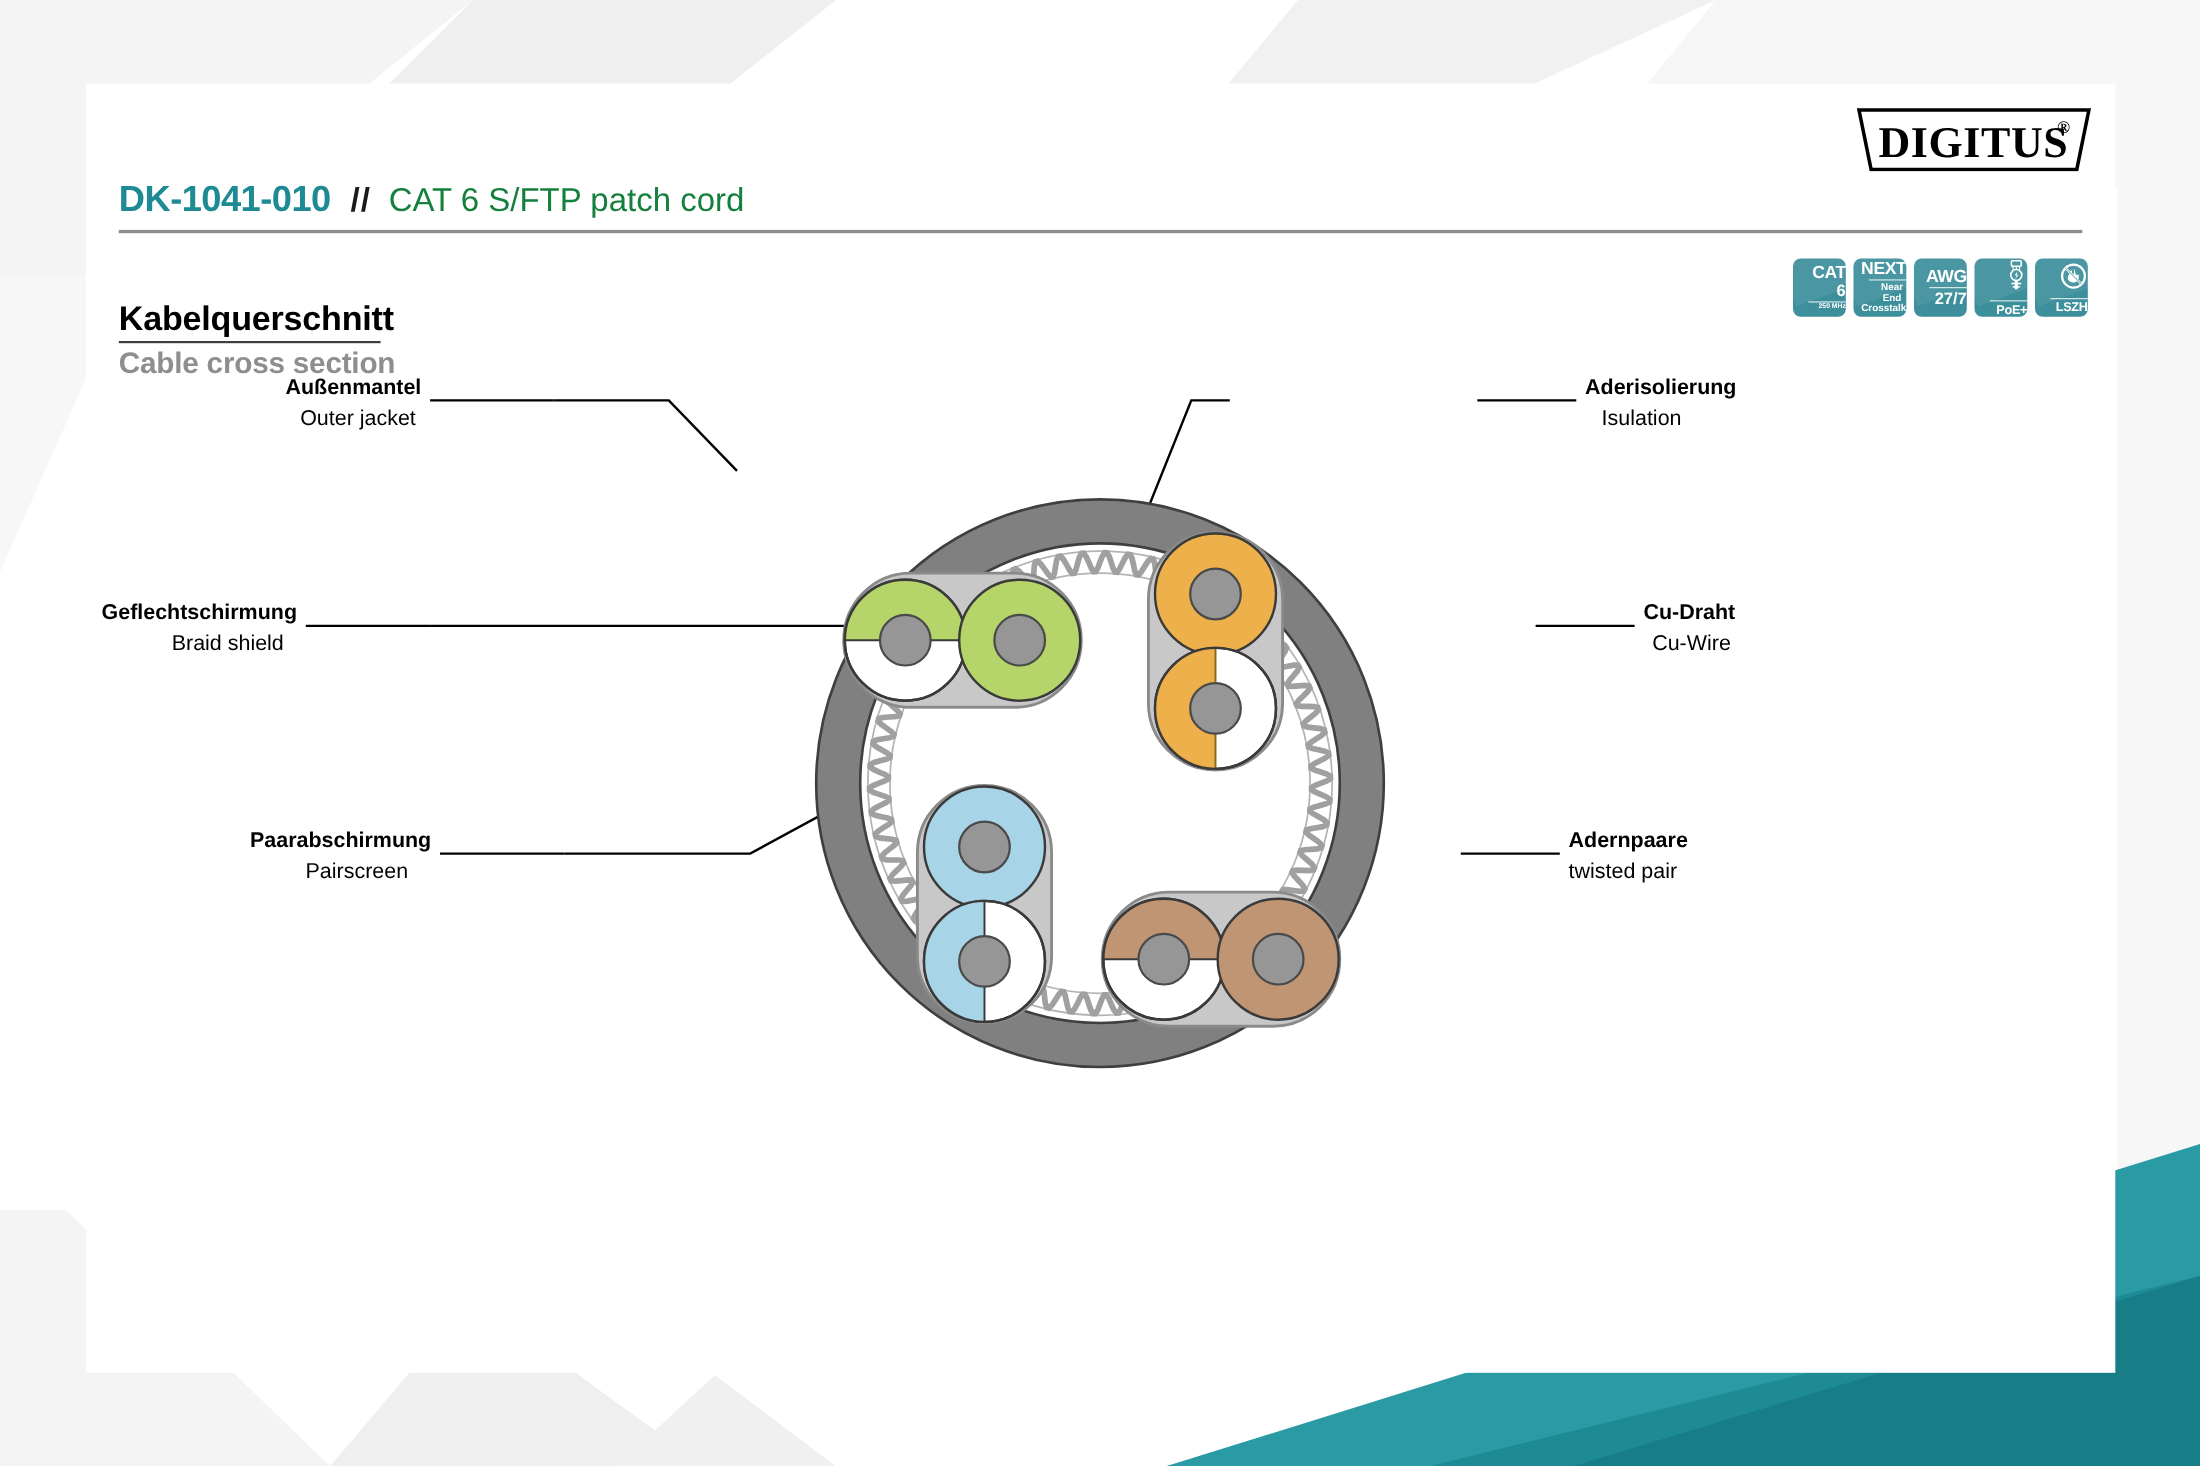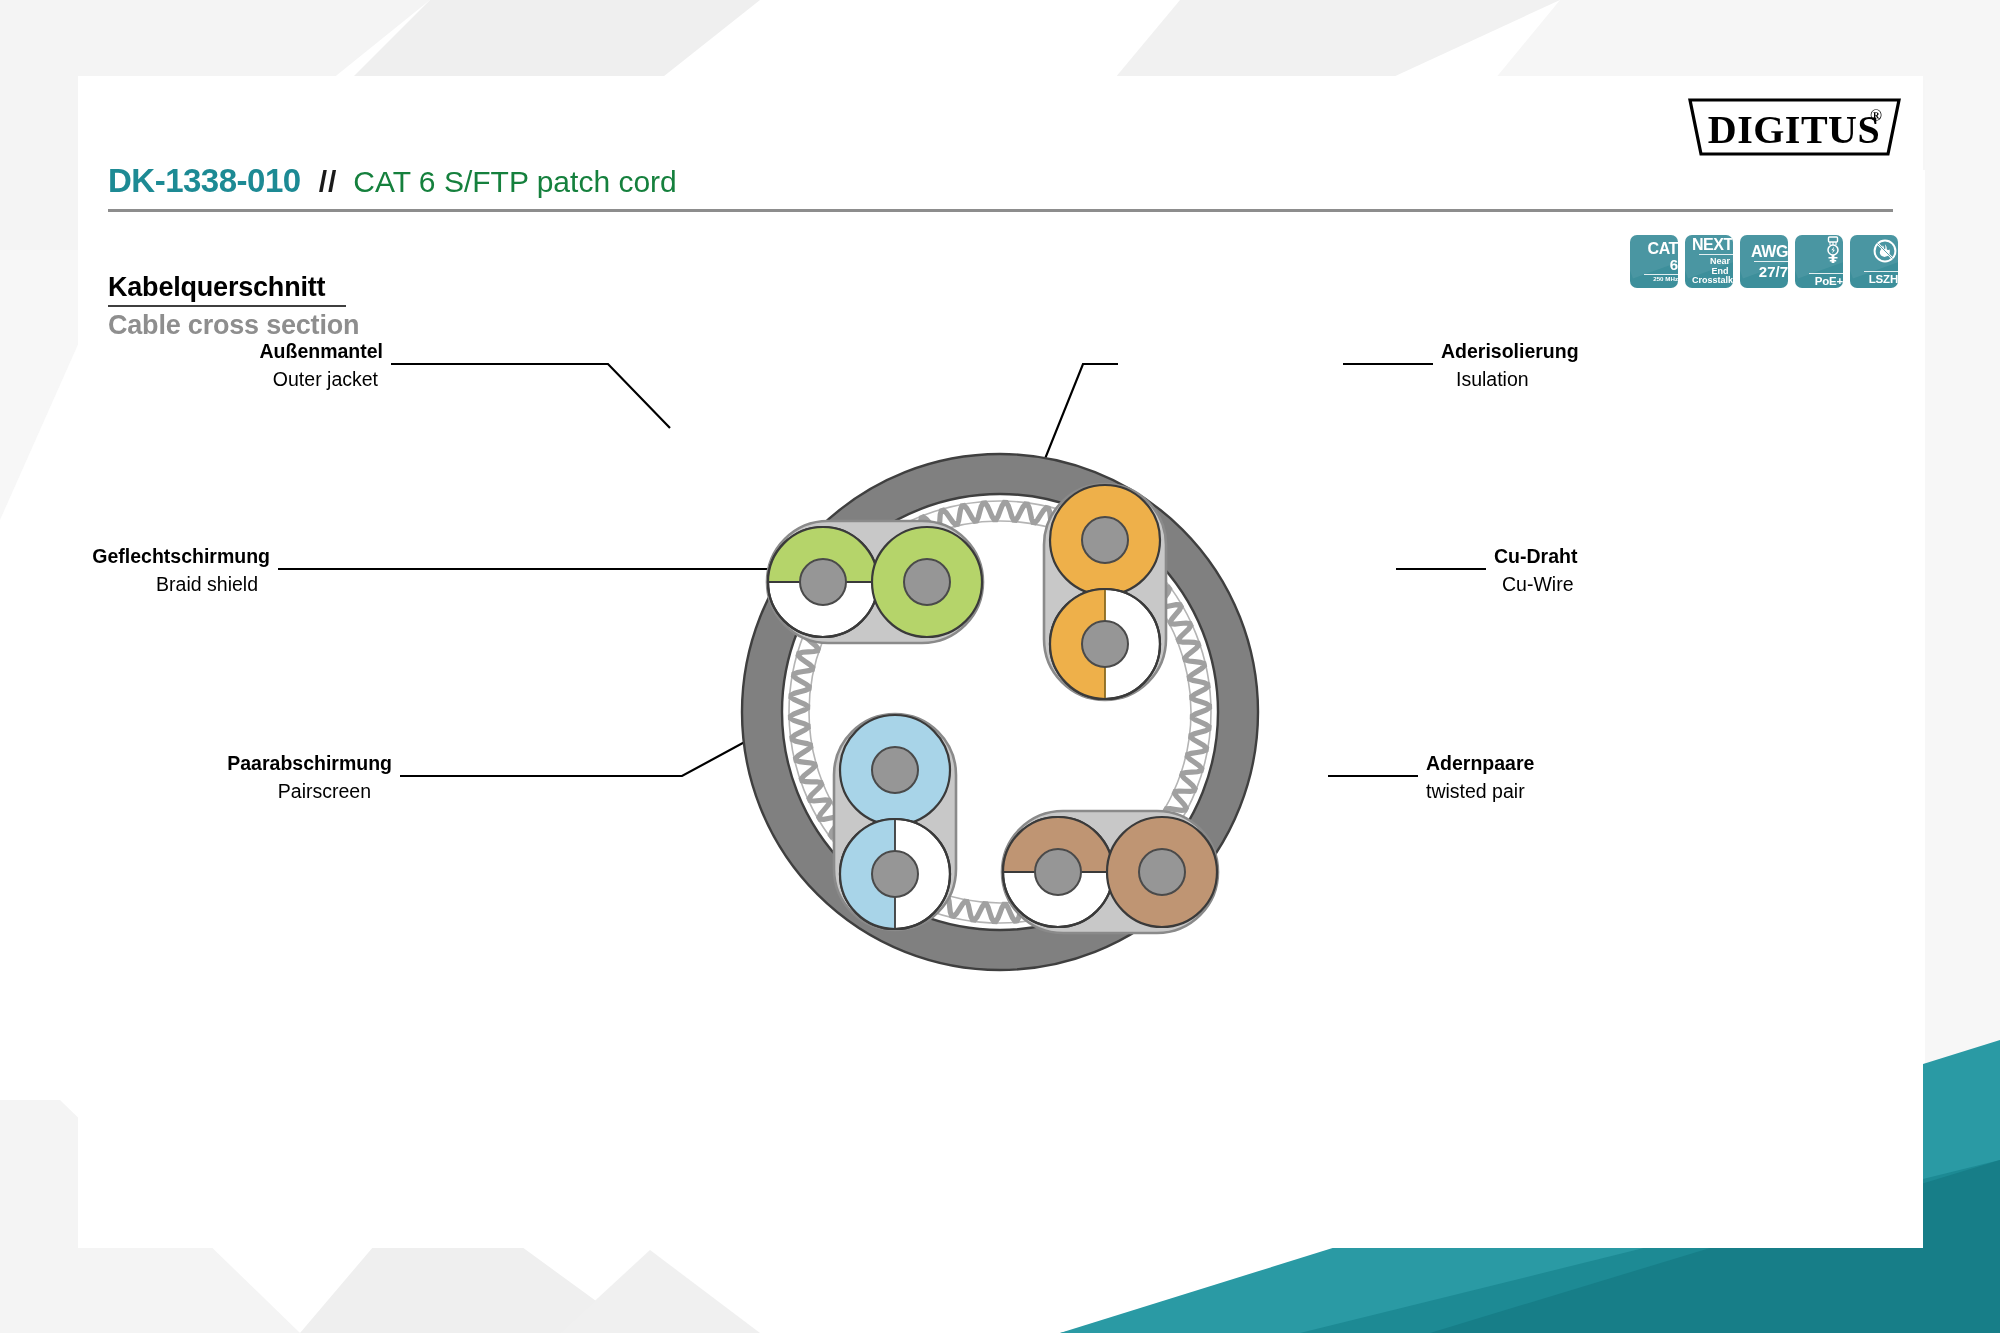--- a/index.html
+++ b/index.html
@@ -78,21 +78,21 @@
   .b-small { font-size: 9px; font-weight: bold; line-height: 1.08; text-align: center; padding-left: 22px; }
   .b-tiny { font-size: 6.2px; font-weight: bold; line-height: 1; }
   .b-rule { width: 34px; height: 1px; background: rgba(255,255,255,.85); margin: 1.5px 0; }
   .b-icon { margin-bottom: 1px; }
   .b-label { font-size: 11.5px; font-weight: bold; letter-spacing: -0.2px; }
 
   
   #sec {
     position: absolute; left: 30px; top: 196px; z-index: 4;
   }
-  #sec-de { font-size: 27px; font-weight: bold; color: #000000; letter-spacing: -0.2px; }
+  #sec-de { font-size: 31px; font-weight: bold; color: #000000; letter-spacing: -0.2px; }
   #sec-rule { width: 238px; height: 2px; background: #3f3f3f; margin: 2px 0 3px; }
   #sec-en { font-size: 27px; font-weight: bold; color: #8e8e8e; letter-spacing: -0.2px; }
 
   
   #diagram { position: absolute; left: 0; top: 0; width: 1845px; height: 1172px; z-index: 3; }
 
   .cl-de { font: bold 19.5px "Liberation Sans", sans-serif; fill: #000; }
   .cl-en { font: 19.5px "Liberation Sans", sans-serif; fill: #000; }
 </style>
 </head>
@@ -122,21 +122,21 @@
 
   <div id="logo-box">
     <svg width="213" height="58" viewBox="0 0 213 58">
       <polygon points="2,2 211,2 200,56 13,56" fill="#ffffff" stroke="#000000" stroke-width="3.2"></polygon>
       <text x="106" y="45" text-anchor="middle" font-family="'Liberation Serif', serif" font-size="40" font-weight="bold" fill="#000000" letter-spacing="0.5">DIGITUS</text>
       <text x="188" y="23" text-anchor="middle" font-family="'Liberation Serif', serif" font-size="16" font-weight="bold" fill="#000000">®</text>
     </svg>
   </div>
 
   <div id="title-row">
-    <span id="title-sku">DK-1338-010</span>
+    <span id="title-sku">DK-1041-010</span>
     <span id="title-sep">//</span>
     <span id="title-desc">CAT 6 S/FTP patch cord</span>
   </div>
   <div id="title-rule"></div>
 
   <div id="badges">
 
     <div class="badge">
       <div class="b-main">CAT</div>
       <div class="b-sub-big">6</div>

